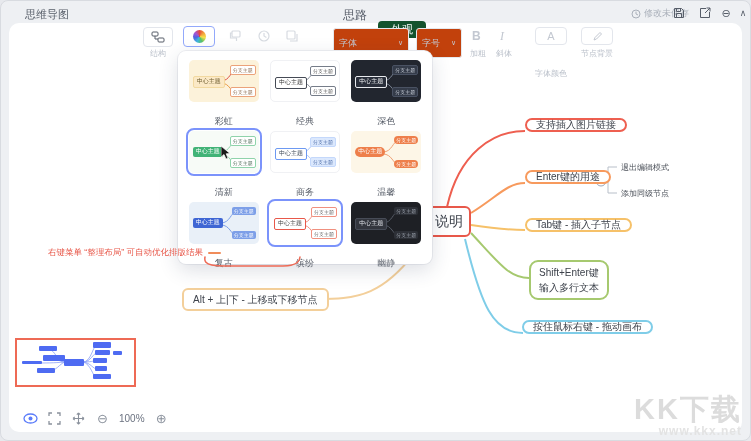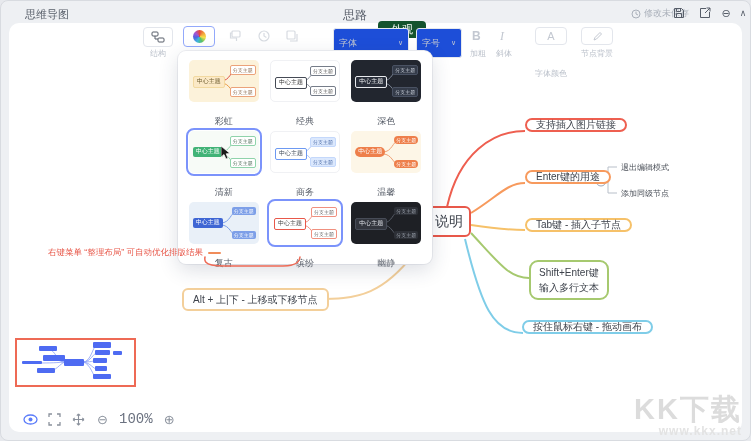--- a/index.html
+++ b/index.html
@@ -21,21 +21,21 @@
     font-size:9px; color:#aab0ba; z-index:2; }
   .hdr-ico { position:absolute; top:5px; z-index:2; color:#565d68; width:14px; height:14px;
     display:flex; align-items:center; justify-content:center; font-size:11px; }
 
   
   .tb-btn { position:absolute; border:1px solid #e3e6ec; border-radius:4px; background:#fff;
     display:flex; align-items:center; justify-content:center; z-index:3; }
   .tb-label { position:absolute; font-size:8px; color:#b9bfc9; text-align:center; z-index:2; }
   .tb-select { position:absolute; height:30px; border:1px solid #e6e9ee; border-radius:3px;
     display:flex; align-items:center; justify-content:space-between; padding:0 5px;
-    font-size:9px; color:#c3c8d1; z-index:3; background:#1d4ed8; }
+    font-size:9px; color:#c3c8d1; z-index:3; background:#c2410c; }
   .tb-dis { position:absolute; z-index:3; color:#d7dbe1; }
   .tb-glyph { position:absolute; z-index:3; color:#c3c8d1; font-size:12px; }
   .wheel { width:13px; height:13px; border-radius:50%;
     background:conic-gradient(#e5493d,#f2a33c,#f5e04b,#58c26a,#3fb6e0,#4f63e0,#a455d6,#e5493d); }
 
   
   .panel { position:absolute; left:177px; top:50px; width:254px; height:213px; background:#fff;
     border-radius:8px; box-shadow:0 6px 20px rgba(40,50,80,.16), 0 0 0 1px #f0f1f4; z-index:20;
     display:grid; grid-template-columns:repeat(3,1fr); padding:6px 6px 2px; column-gap:2px; }
   .cell { display:flex; flex-direction:column; align-items:center;gap:8px; }
@@ -102,21 +102,21 @@
   .anno-note { position:absolute; left:47px; top:246px; display:flex; align-items:center; gap:5px;
     font-size:8.5px; z-index:30; }
   .anno-dash { width:13px; height:2px; background:#f08c5a; border-radius:1px; }
 
   
   .minimap { position:absolute; left:14px; top:337px; width:121px; height:49px; background:#fff;
     border:2px solid #ee6a55; z-index:6; }
   .statusbar { position:absolute; left:22px; top:410px; display:flex; align-items:center; gap:9px; z-index:6; }
   .sb-ico { width:15px; height:15px; display:flex; align-items:center; justify-content:center;
     color:#8a919c; font-size:13px; }
-  .sb-zoom { font-size:14px; color:#6b7280;font-family:Liberation Mono, monospace; }
+  .sb-zoom { font-size:10px; color:#6b7280; }
 
   
   .wm { position:absolute; right:8px; bottom:2px; text-align:right; z-index:7; }
   .wm-t { font-size:29px; font-weight:bold; letter-spacing:2px; color:#dcdcdc; line-height:1; }
   .wm-u { font-size:12px; color:#e3e3e3; font-weight:bold; letter-spacing:1px; }
 </style>
 </head>
 <body>
 
 <div class="screen">

